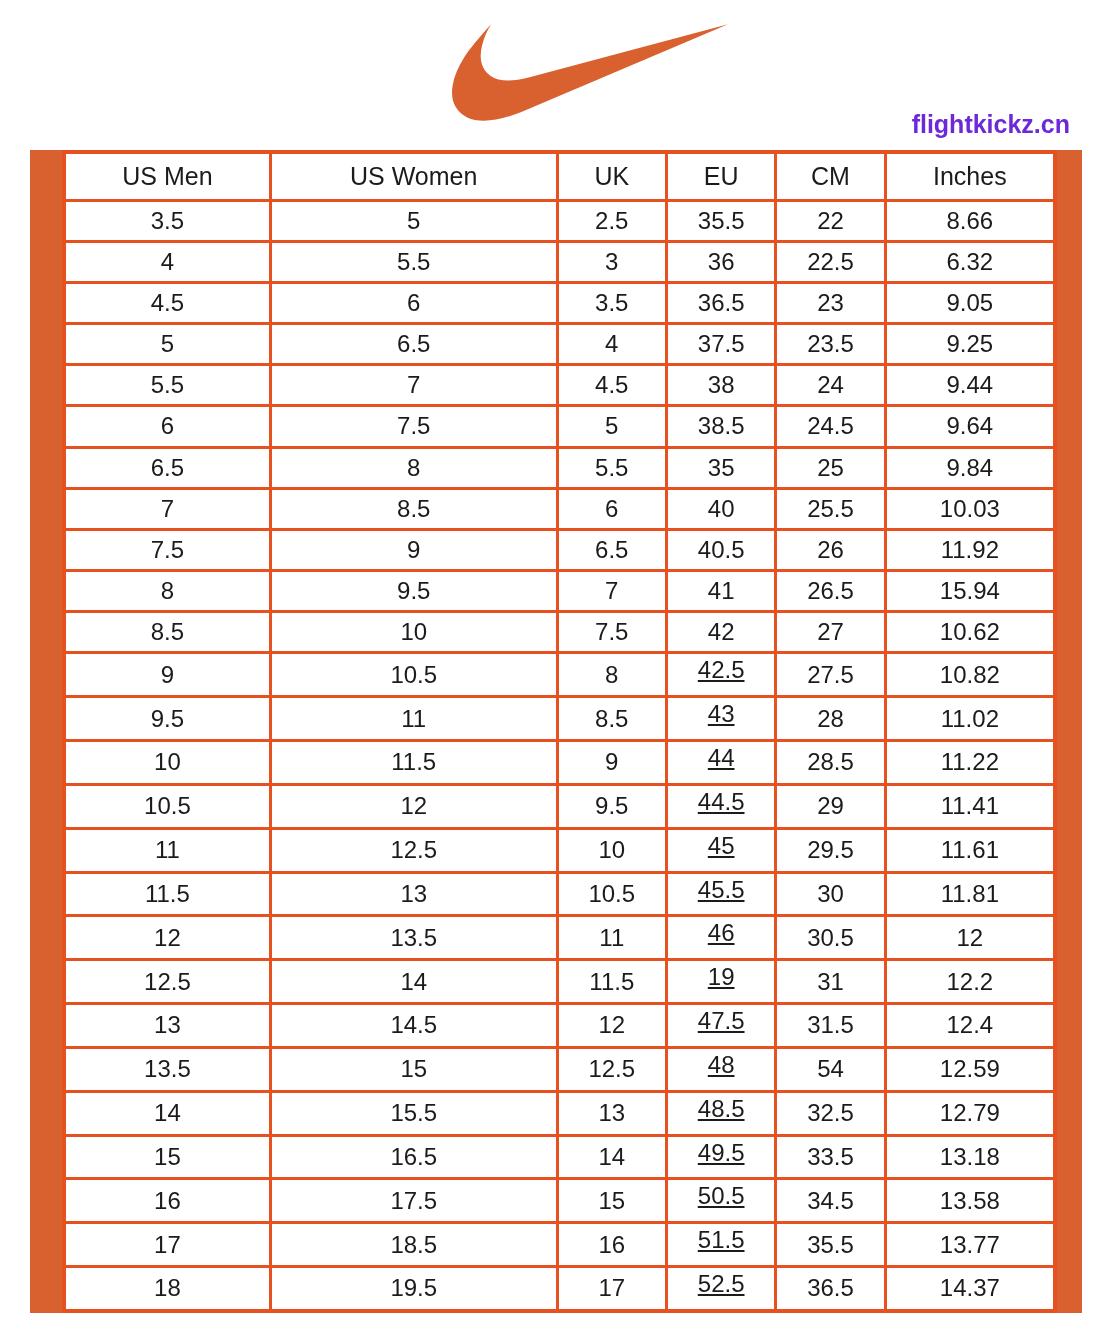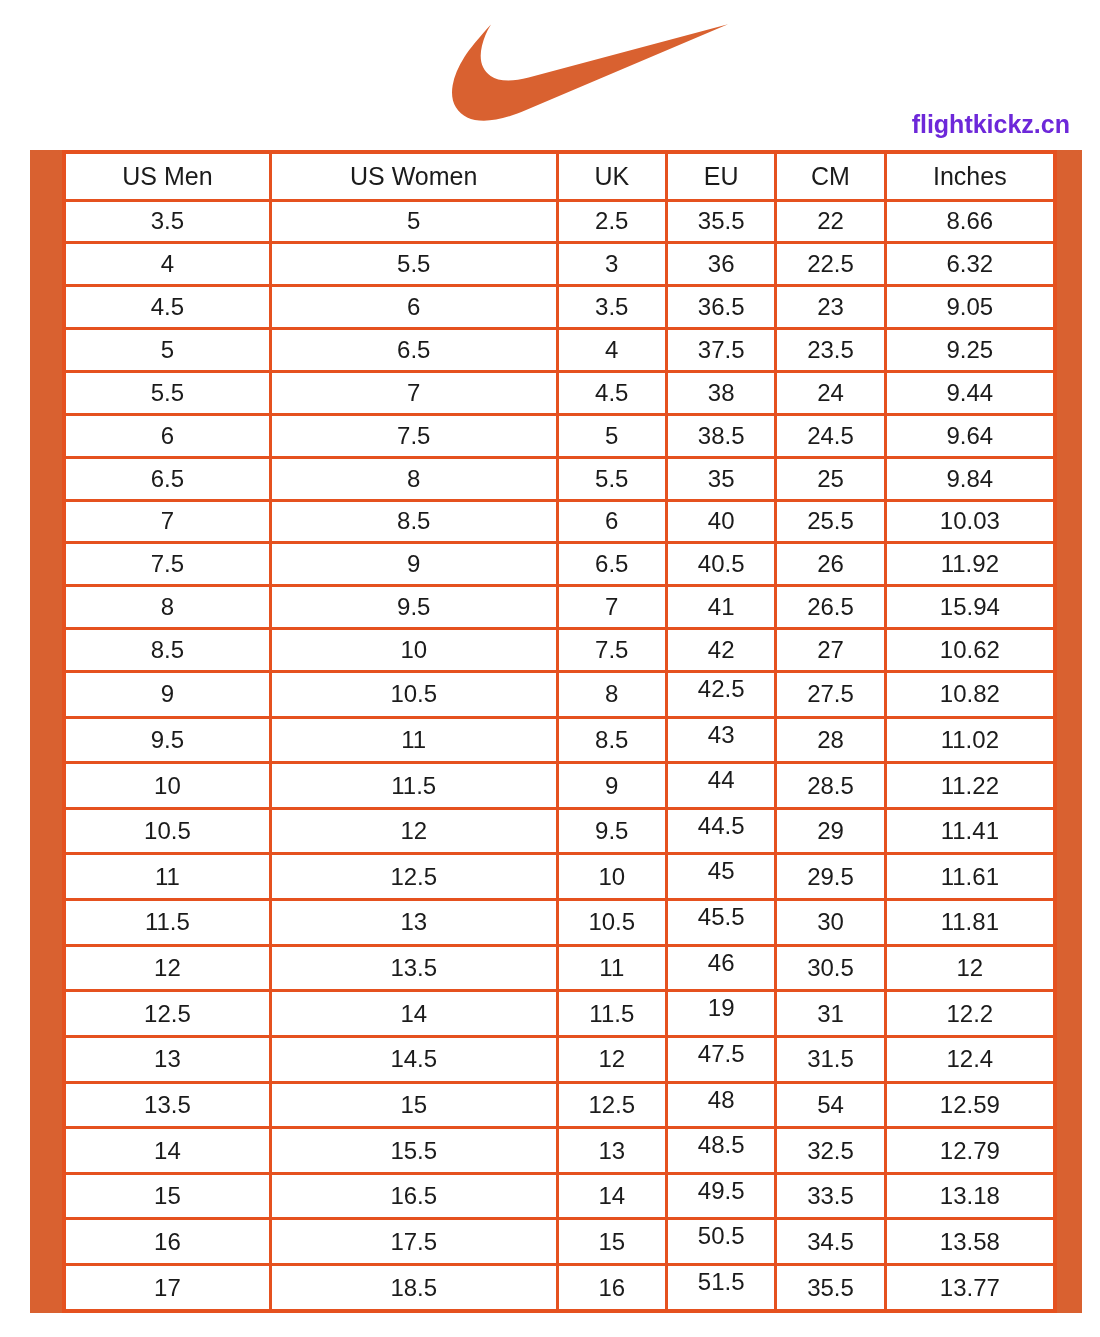--- a/index.html
+++ b/index.html
@@ -73,20 +73,21 @@
     color: var(--ink);
     background: #ffffff;
     overflow: hidden;
   }
   .size-table thead tr { height: 48px; }
   .size-table th { font-size: 25px; font-weight: 400; }
   
   .size-table td.raised {
     vertical-align: top;
     padding-top: 2px;
+    text-decoration: underline;
   }
 </style>
 </head>
 <body>
 
 <div class="page">
 
   <div class="logo">
     <svg viewBox="0 7.6 24 8.9" preserveAspectRatio="xMidYMid meet" aria-hidden="true">
       <path d="M24 7.8L6.442 15.276c-1.456.616-2.679.925-3.668.925-1.12 0-1.933-.392-2.437-1.177-.317-.504-.41-1.143-.28-1.918.13-.775.476-1.6 1.036-2.478.467-.71 1.232-1.643 2.297-2.8a6.122 6.122 0 0 0-.784 1.848c-.28 1.195-.028 2.072.756 2.632.373.261.886.392 1.54.392.522 0 1.11-.084 1.764-.252L24 7.8z"></path>
@@ -303,19 +304,27 @@
             <td>13.58</td>
           </tr>
           <tr>
             <td>17</td>
             <td>18.5</td>
             <td>16</td>
             <td class="raised">51.5</td>
             <td>35.5</td>
             <td>13.77</td>
           </tr>
+          <tr>
+            <td>18</td>
+            <td>19.5</td>
+            <td>17</td>
+            <td class="raised">52.5</td>
+            <td>36.5</td>
+            <td>14.37</td>
+          </tr>
         </tbody>
     </table>
 
     <div class="bar right"></div>
   </div>
 
 </div>
 
 </body></html>

